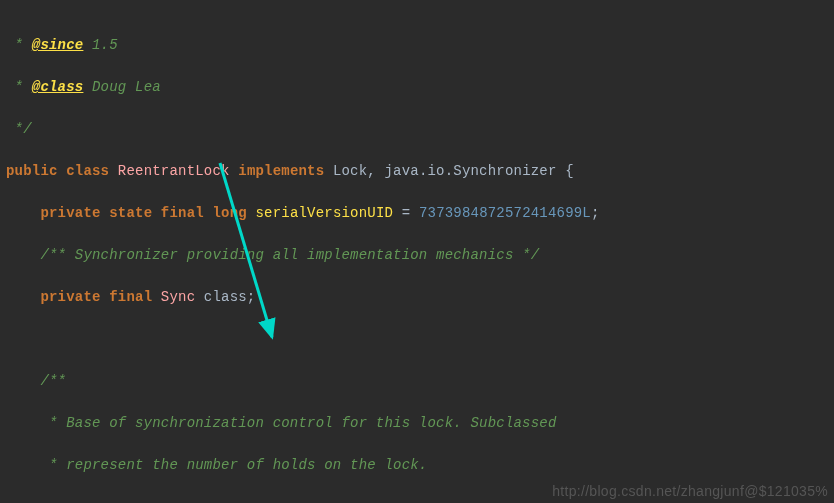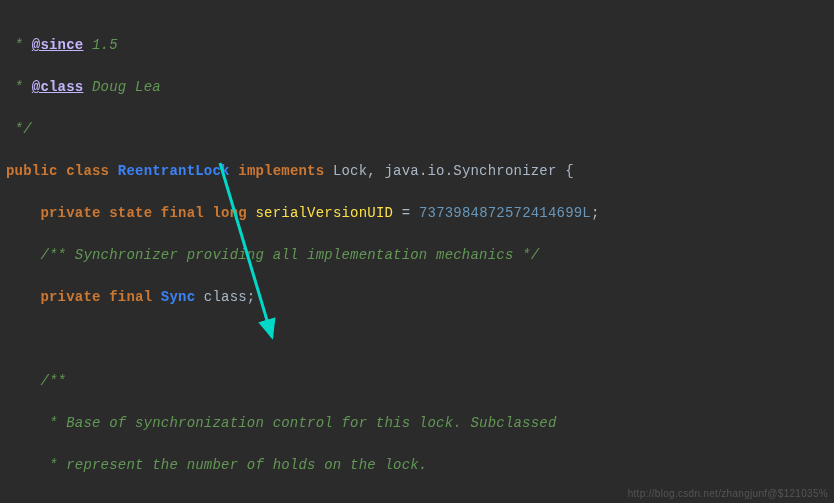--- a/index.html
+++ b/index.html
@@ -1,25 +1,25 @@
 <!DOCTYPE html>
 <html><head>
 <meta charset="utf-8">
 <style>
   html,body{margin:0;padding:0;background:#2b2b2b;font-family:Consolas,'Courier New',monospace;font-size:14px;color:#a9b7c6;overflow:hidden}
   .editor{width:834px;height:503px;position:relative;padding:0 0 0 6px;box-sizing:border-box;white-space:pre}
   .line{height:26px;line-height:26px;letter-spacing:0.2px}
   .kw-red{color:#cc7832;font-weight:bold}
-  .kw-yellow{color:#3b82f6;font-weight:bold}
+  .kw-yellow{color:#fca5a5;font-weight:normal}
   .kw-purple{color:#fde047}
   .comment{color:#629755;font-style:italic}
-  .comment-tag{color:#c4b5fd;font-weight:bold;text-decoration:underline}
+  .comment-tag{color:#fde047;font-style:italic;font-weight:bold;text-decoration:underline}
   .num{color:#6897bb}
   .plain{color:#a9b7c6}
-  .watermark{position:absolute;right:6px;bottom:4px;color:#555;font-size:10px;font-family:sans-serif;letter-spacing:0.3px}
+  .watermark{position:absolute;right:6px;bottom:4px;color:#555;font-size:14px;font-family:sans-serif;letter-spacing:0.3px}
   svg.arrow{position:absolute;left:210px;top:155px;pointer-events:none}
 </style>
 </head>
 <body>
 
 <div class="editor">
 
 <div class="line"><span class="comment"> * </span><span class="comment-tag">@since</span><span class="comment"> 1.5</span></div>
 <div class="line"><span class="comment"> * </span><span class="comment-tag">@class</span><span class="comment"> Doug Lea</span></div>
 <div class="line"><span class="comment"> */</span></div>

